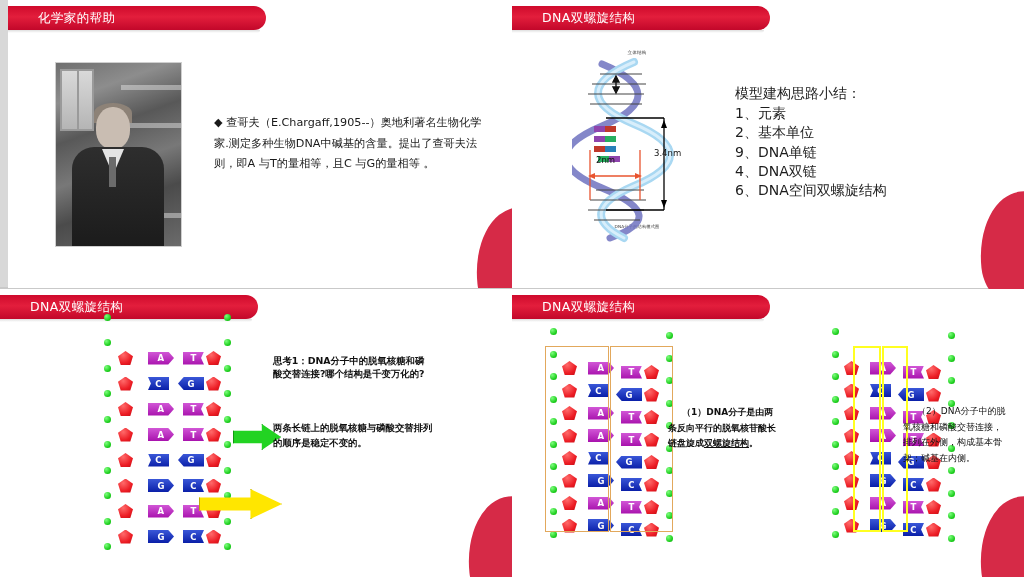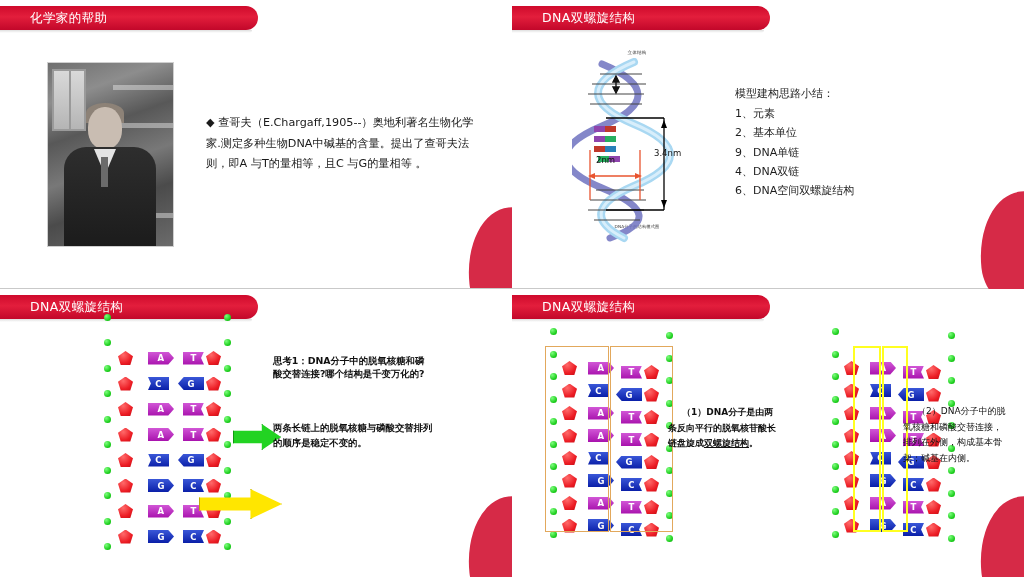--- a/index.html
+++ b/index.html
@@ -6,21 +6,21 @@
   html,body{
     width:1024px; height:577px; overflow:hidden;
     background:#e9e9e9;
     font-family:"Liberation Sans","DejaVu Sans",sans-serif;
   }
   #sheet{ position:relative; width:1024px; height:577px; background:#d8d8d8; }
 
   .slide{
     position:absolute; width:512px; height:288px; background:#fff; overflow:hidden;
   }
-  .s1{ left:0; top:0; }
+  .s1{ left:8px; top:0; }
   .s2{ left:512px; top:0; }
   .s3{ left:0; top:289px; }
   .s4{ left:512px; top:289px; }
 
   .gutter-v{ position:absolute; left:511px; top:0; width:2px; height:577px; background:#c9c9c9; }
   .gutter-h{ position:absolute; left:0; top:287px; width:1024px; height:2px; background:#c9c9c9; }
 
   
   .banner{
     position:absolute; left:0; top:6px; width:258px; height:24px;
@@ -107,21 +107,21 @@
     position:absolute; left:24px; top:105px; font-size:8.5px; color:#111;
     font-family:"DejaVu Sans",sans-serif;
   }
   .dim-34nm{
     position:absolute; left:82px; top:98px; font-size:8.5px; color:#111;
     font-family:"DejaVu Sans",sans-serif;
   }
 
   .list2{
     position:absolute; left:735px; top:84px; width:240px;
-    font-size:11px; color:#1d1d1d; line-height:19.2px;
+    font-size:14px; color:#1d1d1d; line-height:19.2px;
     font-family:"DejaVu Sans","Liberation Sans",sans-serif;
   }
   .list2 .hd{ margin-bottom:1px; }
   .list2 .li{ white-space:nowrap; }
 
   
   .ladder{ position:absolute; }
   .dot{
     position:absolute; width:7px; height:7px; border-radius:50%;
     background:radial-gradient(circle at 32% 30%,#7dff7d,#16c916 70%,#0aa30a);

